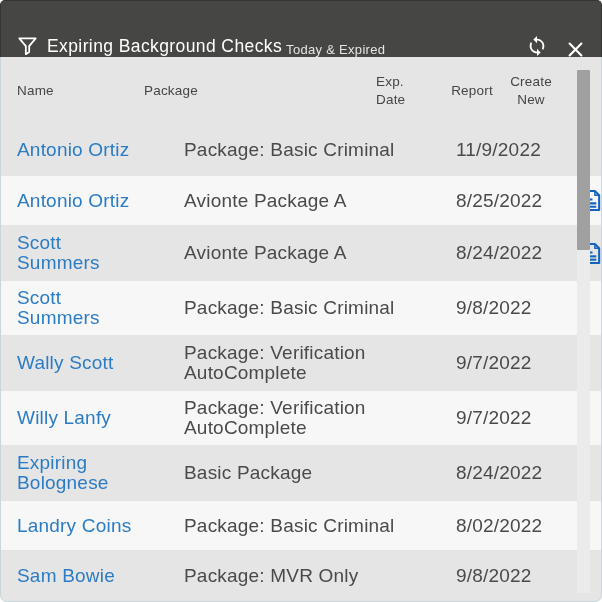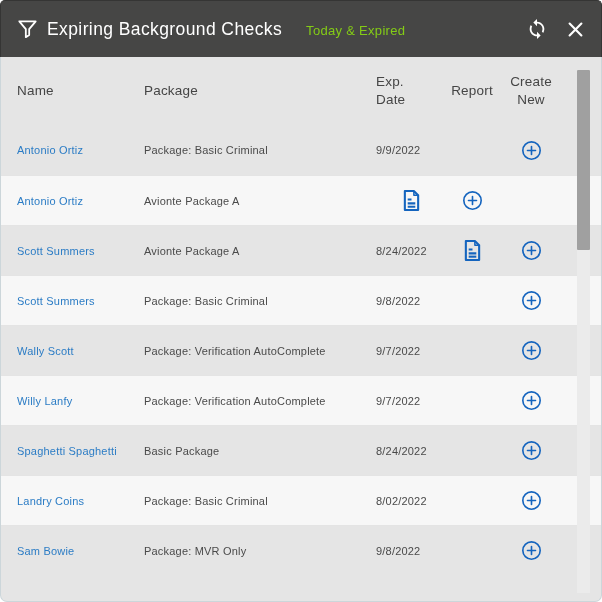--- a/index.html
+++ b/index.html
@@ -18,38 +18,38 @@
   }
   
   .win-header {
     box-sizing: border-box;
     height: 57px;
     background: #464645;
     border: 1px solid #353534;
     border-bottom: none;
     border-radius: 5px 5px 0 0;
     display: flex;
-    align-items: center;
+    align-items: flex-end;
     padding: 0 18px 0 16px;
     color: #ffffff;
   }
   .funnel { display: inline-flex; margin-right: 9px; }
   .win-title {
     font-size: 17.5px;
     font-weight: normal;
     letter-spacing: 0.4px;
     margin: 0;
     white-space: nowrap;
   }
   .win-subtitle {
     font-size: 13px;
     letter-spacing: 0.3px;
-    margin-left: 24px;
+    margin-left: 4px;
     margin-top: 3px;
-    color: #84cc16;
+    color: #e5e5e5;
     white-space: nowrap;
   }
   .spacer { flex: 1; }
   .hbtn {
     background: none;
     border: none;
     padding: 0;
     margin-left: 20px;
     cursor: pointer;
     display: inline-flex;
@@ -77,23 +77,24 @@
     min-height: 68px;
     color: #454545;
     font-size: 13.5px;
     letter-spacing: 0.2px;
   }
   .th { padding-right: 10px; line-height: 18px; }
   .th.center { text-align: center; padding-right: 0; }
   .tr {
     min-height: 50px;
     border-top: 1px solid #e4e4e4;
-    font-size: 11px;
+    font-size: 19px;
     color: #4a4a4a;
     letter-spacing: 0.2px;
+    gap: 40px;
   }
   .tr:first-child { border-top: none; }
   .tr.alt { background: #f7f7f7; }
   .td { padding: 7px 10px 7px 0; line-height: 20px; box-sizing: border-box; }
   .td.center { text-align: center; padding-right: 0; }
   .name-link {
     color: #2b7cc5;
     text-decoration: none;
     cursor: pointer;
   }
@@ -168,21 +169,21 @@
 
     <div id="table-body">
   <div class="grid-row tr">
     <div class="td">
       <a class="name-link">Antonio Ortiz</a>
     </div>
     <div class="td">
       <span>Package: Basic Criminal</span>
     </div>
     <div class="td">
-      <span>9/9/2022</span>
+      <span>11/9/2022</span>
     </div>
     <div class="td center">
       
     </div>
     <div class="td center">
       <button class="plus-btn">
         <span style="display:inline-flex;">
           <svg width="21" height="21" viewBox="0 0 22 22">
             <circle cx="11" cy="11" r="9.1" fill="none" stroke="#1464be" stroke-width="1.7"></circle>
             <path d="M11 6.8 V15.2 M6.8 11 H15.2" stroke="#1464be" stroke-width="1.7" stroke-linecap="round"></path>
@@ -191,20 +192,23 @@
       </button>
     </div>
   </div>
 
   <div class="grid-row tr alt">
     <div class="td">
       <a class="name-link">Antonio Ortiz</a>
     </div>
     <div class="td">
       <span>Avionte Package A</span>
+    </div>
+    <div class="td">
+      <span>8/25/2022</span>
     </div>
     <div class="td center">
       <span class="doc-icon">
         <svg width="19" height="23" viewBox="0 0 20 24">
           <path d="M3 2 H12.5 L17 6.5 V22 H3 Z" fill="none" stroke="#1464be" stroke-width="2.2" stroke-linejoin="round"></path>
           <path d="M12.5 2 V6.5 H17" fill="none" stroke="#1464be" stroke-width="1.6" stroke-linejoin="round"></path>
           <path d="M6 11 H10" stroke="#1464be" stroke-width="2.2"></path>
           <path d="M6 15 H14" stroke="#1464be" stroke-width="2.2"></path>
           <path d="M6 18.5 H14" stroke="#1464be" stroke-width="2.2"></path>
         </svg>
@@ -325,21 +329,21 @@
             <circle cx="11" cy="11" r="9.1" fill="none" stroke="#1464be" stroke-width="1.7"></circle>
             <path d="M11 6.8 V15.2 M6.8 11 H15.2" stroke="#1464be" stroke-width="1.7" stroke-linecap="round"></path>
           </svg>
         </span>
       </button>
     </div>
   </div>
 
   <div class="grid-row tr">
     <div class="td">
-      <a class="name-link">Spaghetti Spaghetti</a>
+      <a class="name-link">Expiring Bolognese</a>
     </div>
     <div class="td">
       <span>Basic Package</span>
     </div>
     <div class="td">
       <span>8/24/2022</span>
     </div>
     <div class="td center">
       
     </div>

